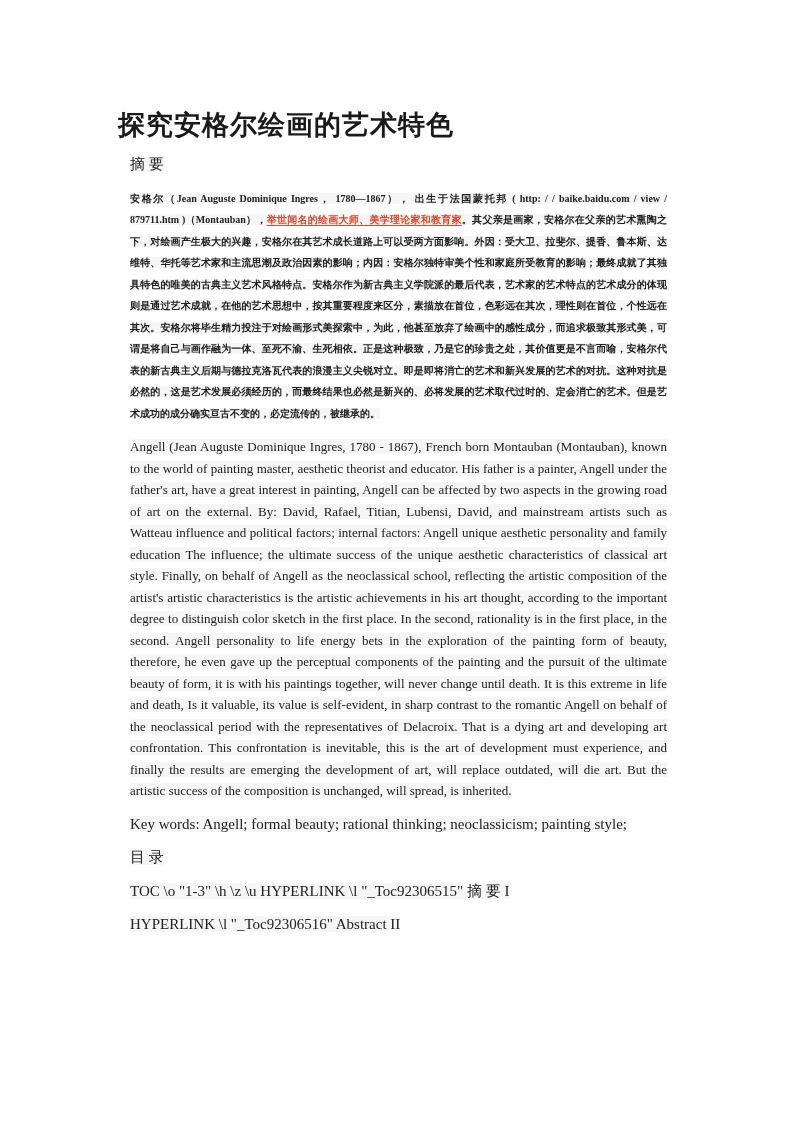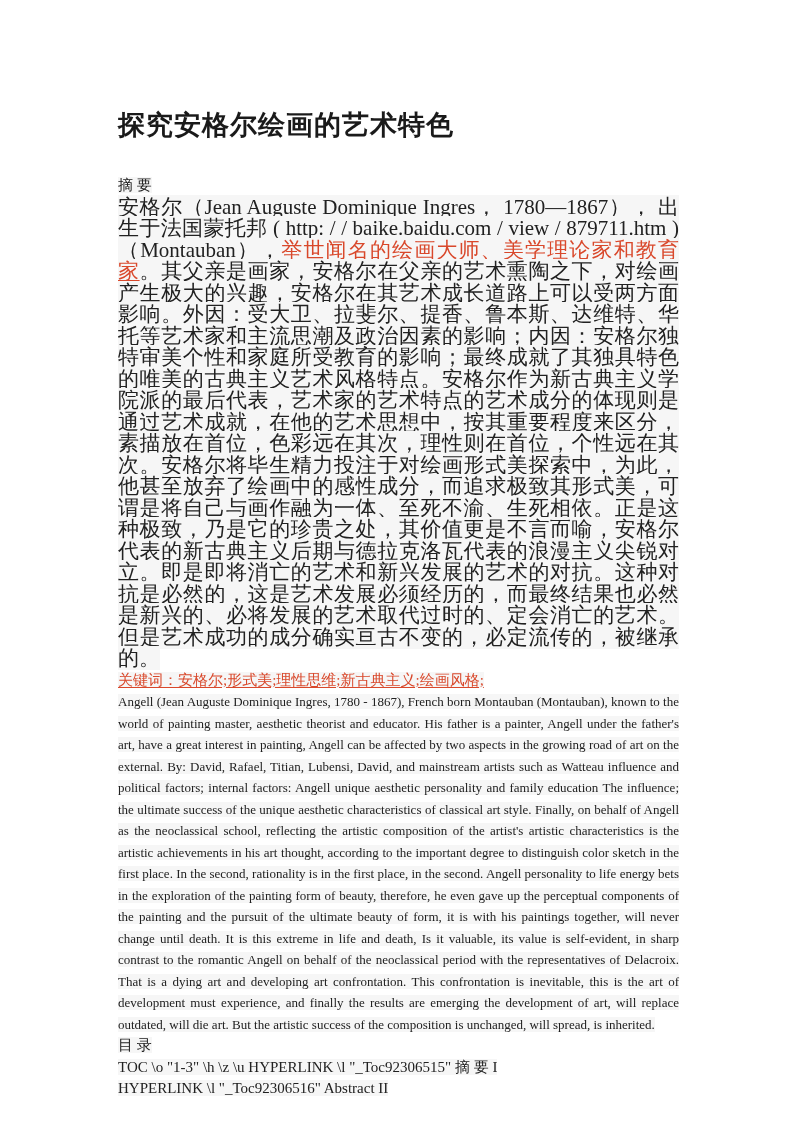--- a/index.html
+++ b/index.html
@@ -21,33 +21,34 @@
     left: 118px;
     top: 110px;
     width: 561px;
   }
   .doc-title {
     font-family: "Liberation Sans", "DejaVu Sans", sans-serif;
     font-size: 27px;
     font-weight: bold;
     color: var(--title_text, #1a1a1a);
     letter-spacing: 1px;
-    margin: 0 0 34px 0;
+    margin: 0 0 13px 0;
     line-height: 1.15;
   }
-  p { margin: 0; }
+  p { margin: 12px; }
   .plain {
     font-size: 15px;
     line-height: 21.5px;
   }
   .cn-para {
-    font-size: 21px;
+    font-size: 10px;
     line-height: 21.5px;
     text-align: justify;
     text-justify: inter-ideograph;
+    font-weight: bold;
   }
   .en-para {
     font-size: 13px;
     line-height: 21.5px;
     text-align: justify;
   }
   .hl {
     background: var(--highlight, #f6f6f6);
   }
   .red-link {
@@ -62,25 +63,25 @@
 
 <div class="page">
   <div class="content">
 
     <h1 class="doc-title">探究安格尔绘画的艺术特色</h1>
 
     <p class="plain"><span class="hl">摘 要</span></p>
 
     <p class="cn-para"><span class="hl">安格尔（Jean Auguste Dominique Ingres， 1780—1867）， 出生于法国蒙托邦 ( http: / / baike.baidu.com / view / 879711.htm )（Montauban），</span><span class="hl red-link">举世闻名的绘画大师、美学理论家和教育家</span><span class="hl">。其父亲是画家，安格尔在父亲的艺术熏陶之下，对绘画产生极大的兴趣，安格尔在其艺术成长道路上可以受两方面影响。外因：受大卫、拉斐尔、提香、鲁本斯、达维特、华托等艺术家和主流思潮及政治因素的影响；内因：安格尔独特审美个性和家庭所受教育的影响；最终成就了其独具特色的唯美的古典主义艺术风格特点。安格尔作为新古典主义学院派的最后代表，艺术家的艺术特点的艺术成分的体现则是通过艺术成就，在他的艺术思想中，按其重要程度来区分，素描放在首位，色彩远在其次，理性则在首位，个性远在其次。安格尔将毕生精力投注于对绘画形式美探索中，为此，他甚至放弃了绘画中的感性成分，而追求极致其形式美，可谓是将自己与画作融为一体、至死不渝、生死相依。正是这种极致，乃是它的珍贵之处，其价值更是不言而喻，安格尔代表的新古典主义后期与德拉克洛瓦代表的浪漫主义尖锐对立。即是即将消亡的艺术和新兴发展的艺术的对抗。这种对抗是必然的，这是艺术发展必须经历的，而最终结果也必然是新兴的、必将发展的艺术取代过时的、定会消亡的艺术。但是艺术成功的成分确实亘古不变的，必定流传的，被继承的。</span></p>
 
-    <p class="plain"><span class="hl red-link">关键词：安格尔;形式美;理性思维;新古典主义;绘画风格;</span></p>
 
 
     <p class="en-para"><span class="hl">Angell (Jean Auguste Dominique Ingres, 1780 - 1867), French born Montauban (Montauban), known to the world of painting master, aesthetic theorist and educator. His father is a painter, Angell under the father's art, have a great interest in painting, Angell can be affected by two aspects in the growing road of art on the external. By: David, Rafael, Titian, Lubensi, David, and mainstream artists such as Watteau influence and political factors; internal factors: Angell unique aesthetic personality and family education The influence; the ultimate success of the unique aesthetic characteristics of classical art style. Finally, on behalf of Angell as the neoclassical school, reflecting the artistic composition of the artist's artistic characteristics is the artistic achievements in his art thought, according to the important degree to distinguish color sketch in the first place. In the second, rationality is in the first place, in the second. Angell personality to life energy bets in the exploration of the painting form of beauty, therefore, he even gave up the perceptual components of the painting and the pursuit of the ultimate beauty of form, it is with his paintings together, will never change until death. It is this extreme in life and death, Is it valuable, its value is self-evident, in sharp contrast to the romantic Angell on behalf of the neoclassical period with the representatives of Delacroix. That is a dying art and developing art confrontation. This confrontation is inevitable, this is the art of development must experience, and finally the results are emerging the development of art, will replace outdated, will die art. But the artistic success of the composition is unchanged, will spread, is inherited.</span></p>
 
+    <p class="plain"><span class="hl">Key words: Angell; formal beauty; rational thinking; neoclassicism; painting style;</span></p>
 
     <p class="plain"><span class="hl">目 录</span></p>
 
     <p class="plain"><span class="hl">TOC \o "1-3" \h \z \u HYPERLINK \l "_Toc92306515" 摘 要 I</span></p>
 
     <p class="plain"><span class="hl">HYPERLINK \l "_Toc92306516" Abstract II</span></p>
 
   </div>
 </div>
 

